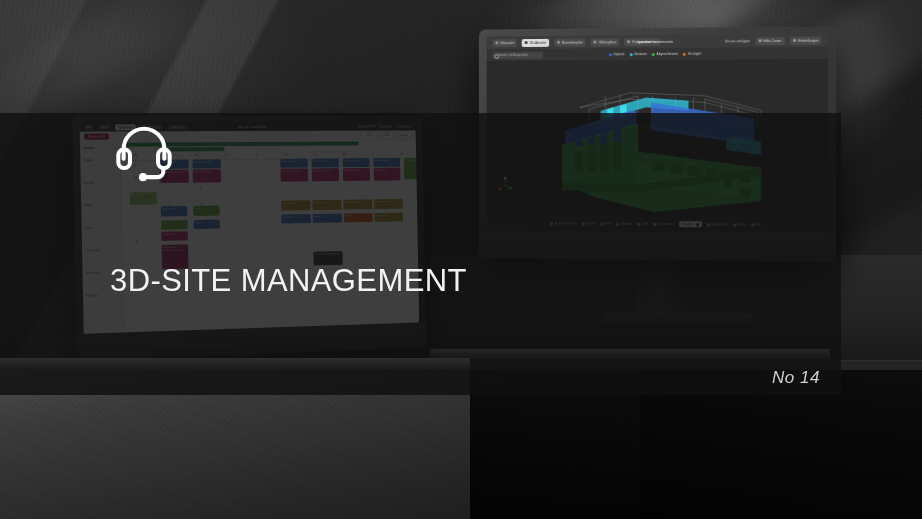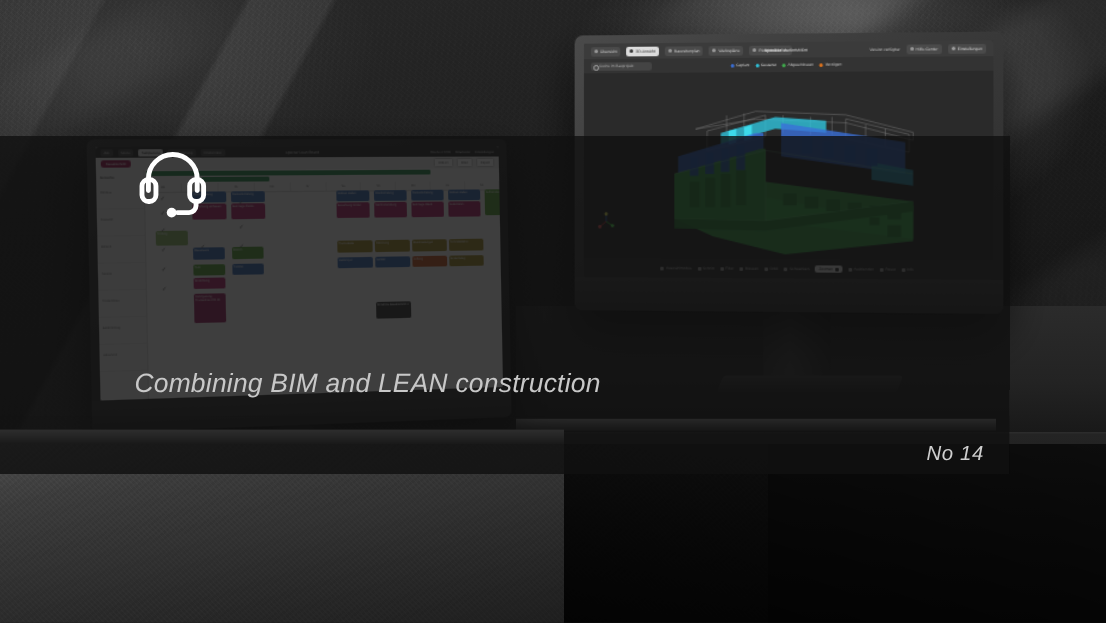--- a/index.html
+++ b/index.html
@@ -425,16 +425,16 @@
   <div class="band-low"></div>
 
   <svg class="headset" viewBox="0 0 64 64">
     <path d="M11,40 L11,30 a21,21 0 0 1 42,0 L53,40" fill="none" stroke="#ffffff" stroke-width="4.2" stroke-linecap="round"></path>
     <rect x="5.5" y="30.5" width="12" height="19" rx="5.6" fill="none" stroke="#ffffff" stroke-width="4.2"></rect>
     <rect x="46.5" y="30.5" width="12" height="19" rx="5.6" fill="none" stroke="#ffffff" stroke-width="4.2"></rect>
     <path d="M52,50 L52,53 a6,6 0 0 1 -6,6 L36,59" fill="none" stroke="#ffffff" stroke-width="4.2" stroke-linecap="round"></path>
     <circle cx="31" cy="59" r="4.2" fill="#ffffff"></circle>
   </svg>
 
-  <div class="t-tag">Combining BIM and LEAN construction</div>
+  <div class="t-sub">3D-SITE MANAGEMENT</div>
   <div class="t-no">No 14</div>
 
 </div>
 
 </body></html>

